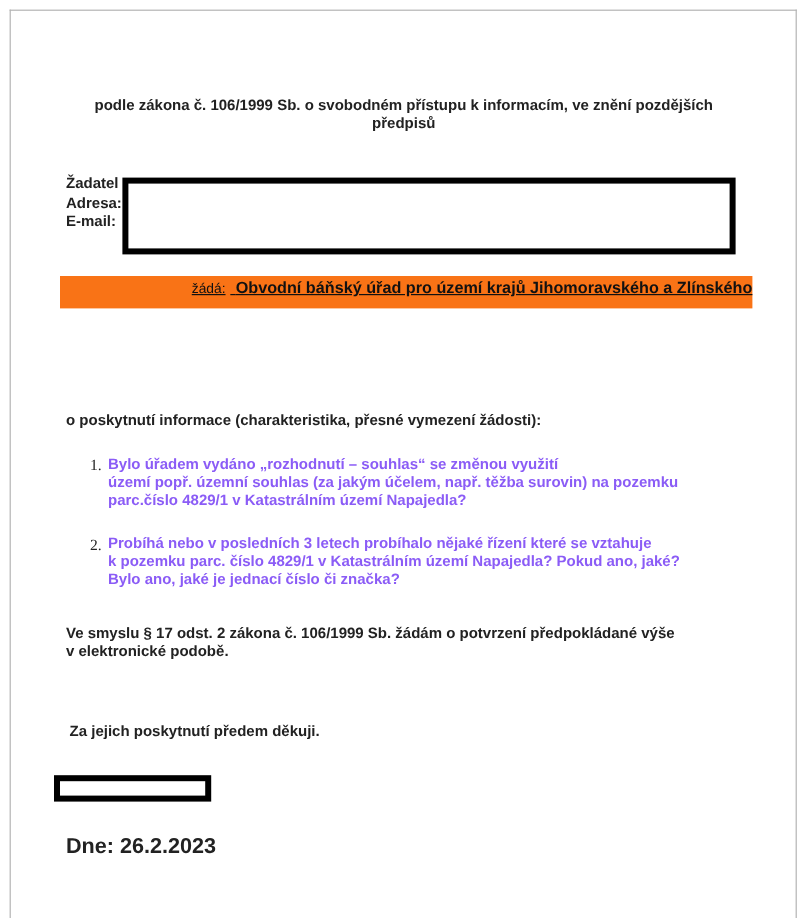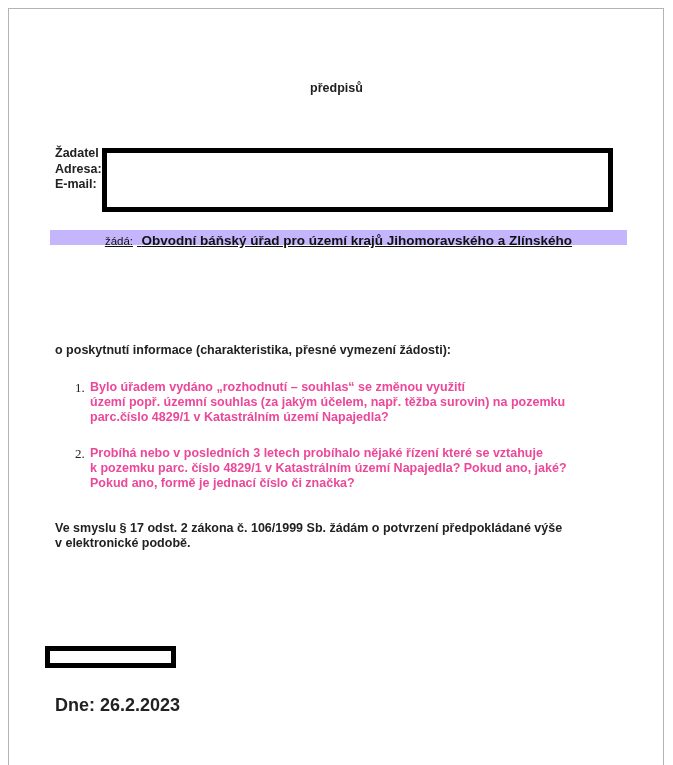--- a/index.html
+++ b/index.html
@@ -78,23 +78,23 @@
     left: 45px;
     top: 646px;
     width: 131px;
     height: 22px;
   }
   .addressee-bar {
     position: absolute;
     left: 50px;
     top: 230px;
     width: 577px;
-    height: 15px;
-    background: #c4b5fd;
-    text-align: center;
+    height: 27px;
+    background: #f97316;
+    text-align: right;
     line-height: 19px;
     white-space: nowrap;
   }
   .addressee-underline {
     text-decoration: underline;
     color: #111;
   }
   .addressee-prefix {
     font-size: 11.5px;
     font-weight: 400;
@@ -129,21 +129,21 @@
     color: #222;
   }
   .list-lines {
     position: absolute;
     left: 90px;
     top: 0;
     font-size: 12.5px;
     font-weight: 700;
     line-height: 15px;
     white-space: nowrap;
-    color: #ec4899;
+    color: #8b5cf6;
   }
   .paragraph {
     position: absolute;
     left: 55px;
     top: 521px;
     font-size: 12.5px;
     font-weight: 700;
     line-height: 15px;
     white-space: nowrap;
     color: #222;
@@ -166,20 +166,21 @@
   }
 </style>
 </head>
 <body>
 
 <div class="page">
   <div class="frame"></div>
 
 
   <div class="subtitle">
+    <div>podle zákona č. 106/1999 Sb. o svobodném přístupu k informacím, ve znění pozdějších</div>
     <div>předpisů</div>
   </div>
 
   <div class="applicant-labels">
     <div>Žadatel</div>
     <div>Adresa:</div>
     <div>E-mail:</div>
   </div>
   <div class="redaction-box applicant"></div>
 
@@ -199,26 +200,27 @@
       <div>území popř. územní souhlas (za jakým účelem, např. těžba surovin) na pozemku</div>
       <div>parc.číslo 4829/1 v Katastrálním území Napajedla?</div>
     </div>
   </div>
 
   <div class="list-item item-2">
     <div class="list-number">2.</div>
     <div class="list-lines">
       <div>Probíhá nebo v posledních 3 letech probíhalo nějaké řízení které se vztahuje</div>
       <div>k pozemku parc. číslo 4829/1 v Katastrálním území Napajedla? Pokud ano, jaké?</div>
-      <div>Pokud ano, formě je jednací číslo či značka?</div>
+      <div>Bylo ano, jaké je jednací číslo či značka?</div>
     </div>
   </div>
 
   <div class="paragraph">
     <div>Ve smyslu § 17 odst. 2 zákona č. 106/1999 Sb. žádám o potvrzení předpokládané výše</div>
     <div>v elektronické podobě.</div>
   </div>
 
+  <div class="thanks">Za jejich poskytnutí předem děkuji.</div>
 
   <div class="redaction-box signature"></div>
 
   <div class="date-line">Dne: 26.2.2023</div>
 </div>
 
 </body></html>

